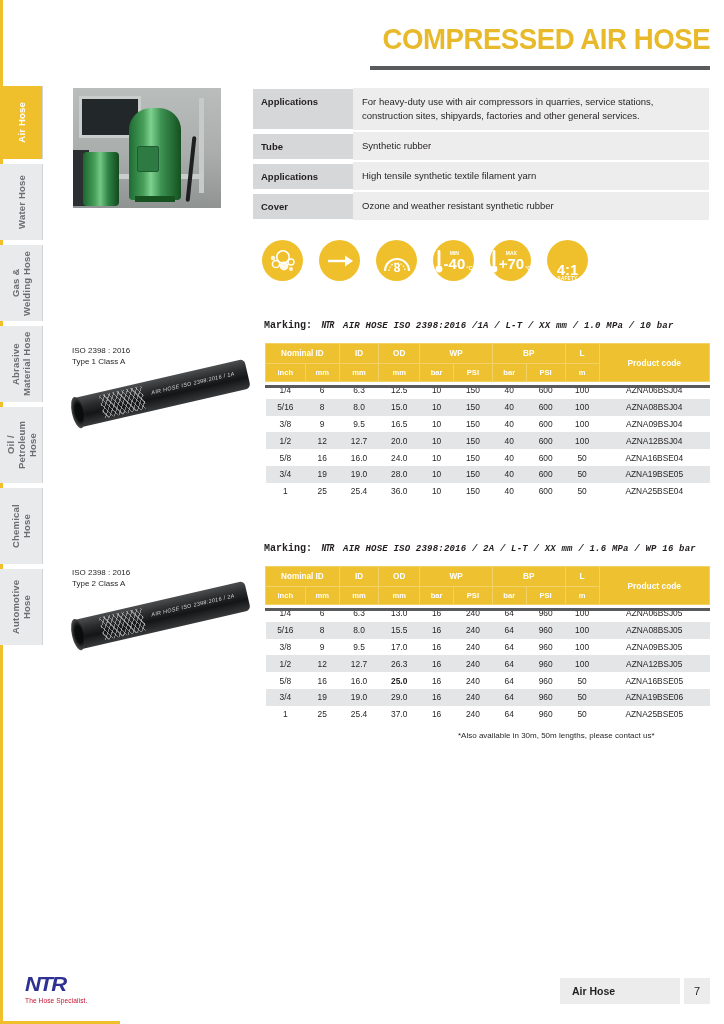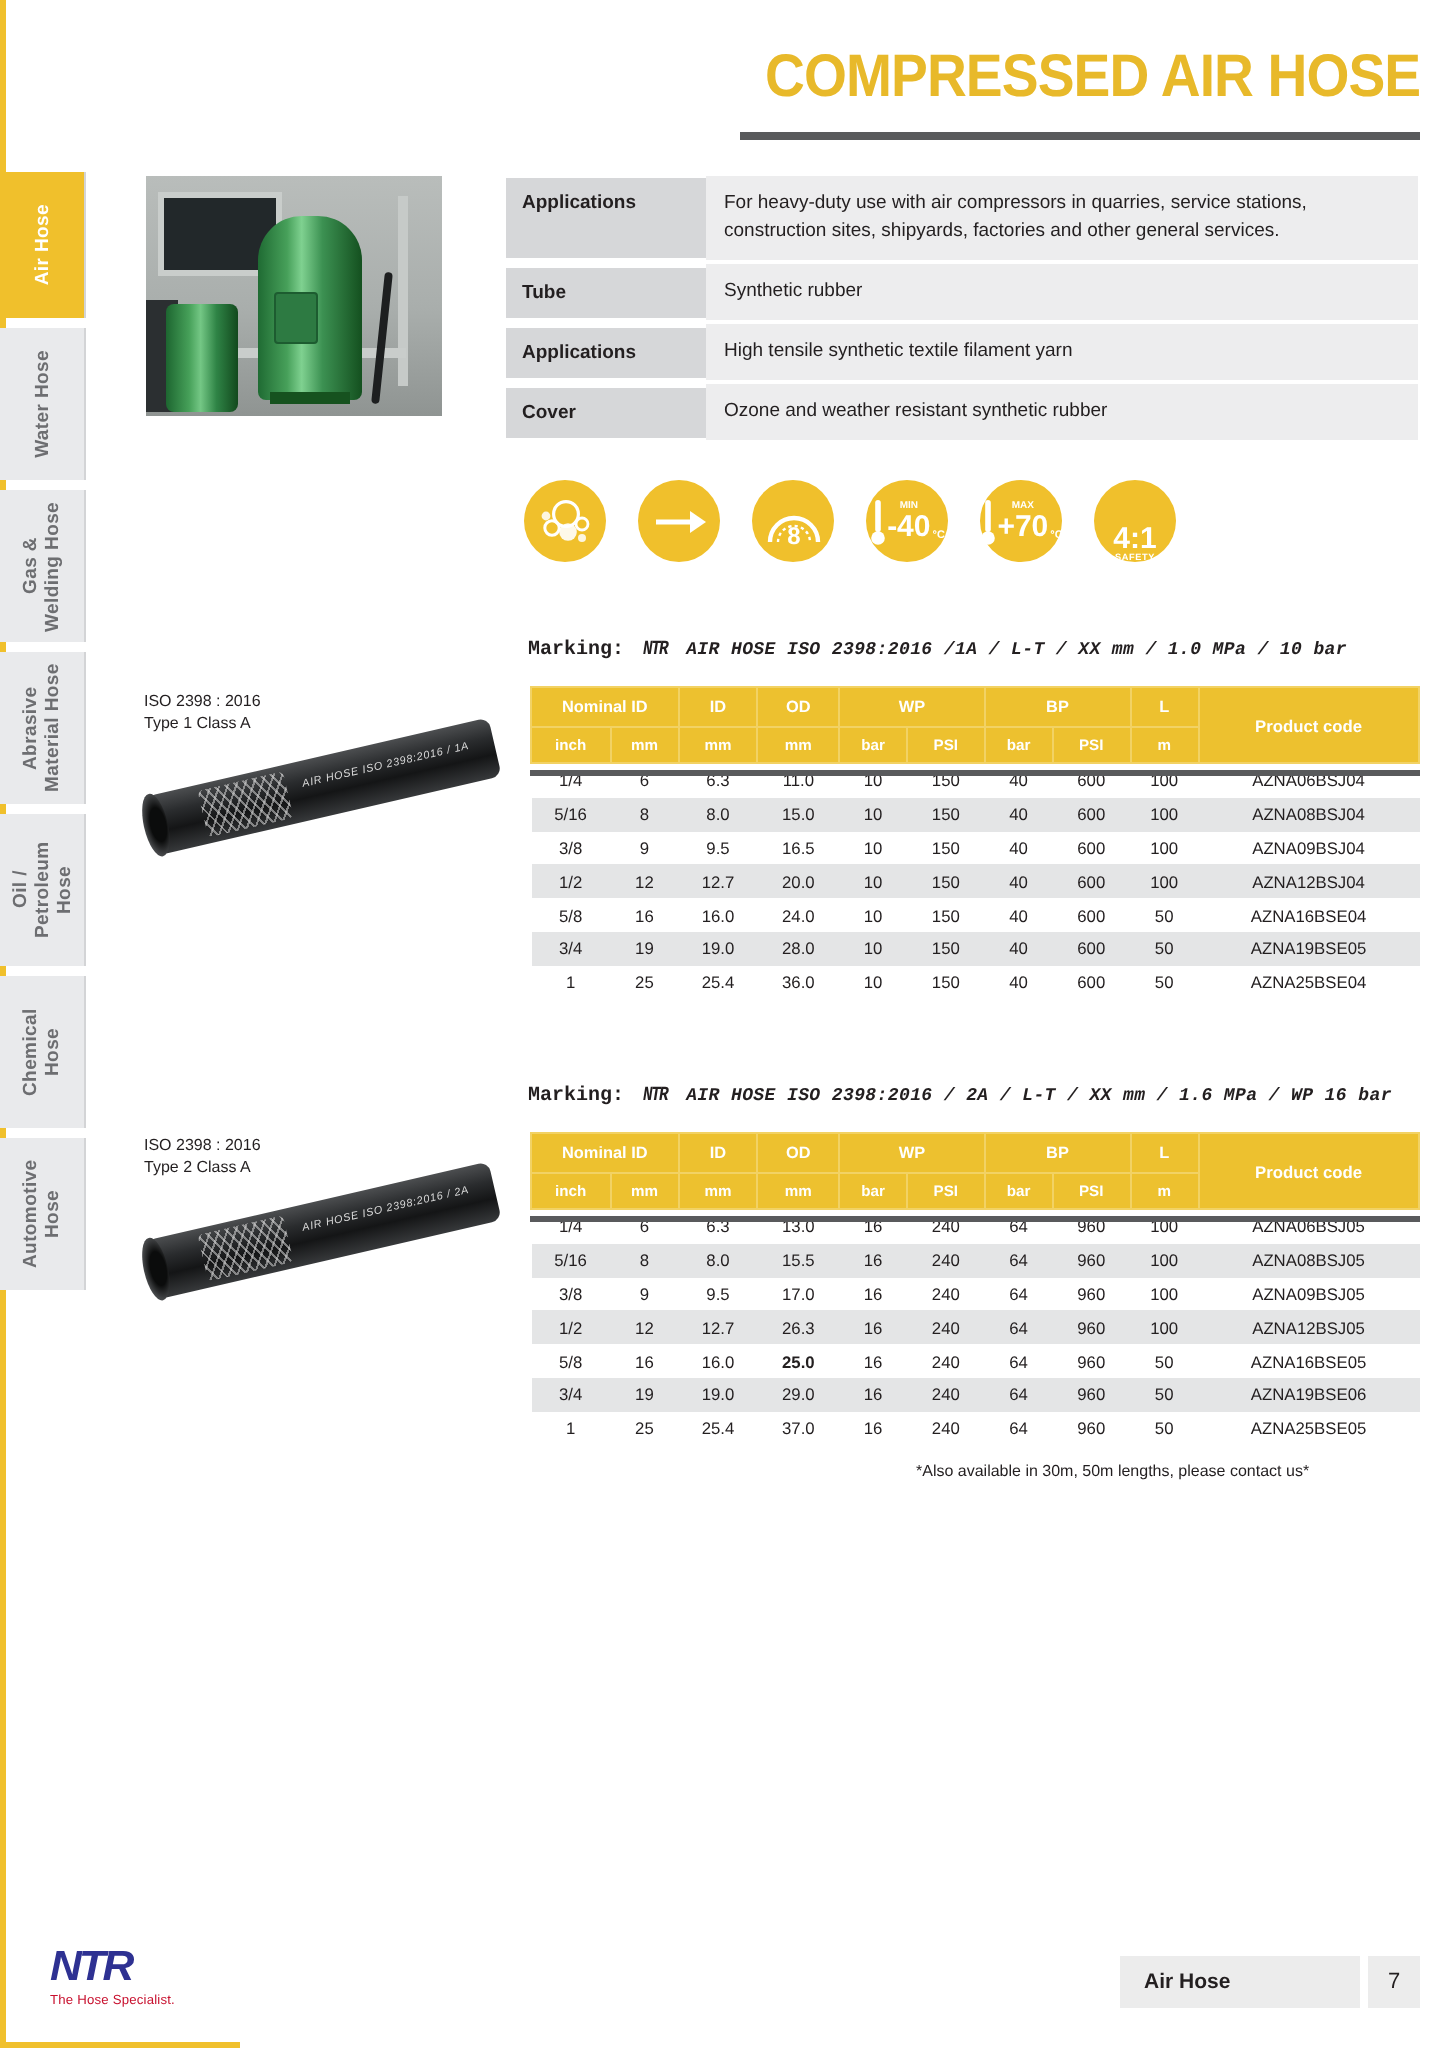--- a/index.html
+++ b/index.html
@@ -342,21 +342,21 @@
         <th>bar</th>
         <th>PSI</th>
         <th>m</th>
       </tr>
     </thead>
     <tbody>
         <tr>
           <td style="width: 44px;">1/4</td>
           <td style="width: 38px;">6</td>
           <td style="width: 44px;">6.3</td>
-          <td style="width: 46px;">11.0</td>
+          <td style="width: 46px;">12.5</td>
           <td style="width: 38px;">10</td>
           <td style="width: 44px;">150</td>
           <td style="width: 38px;">40</td>
           <td style="width: 44px;">600</td>
           <td style="width: 38px;">100</td>
           <td style="width: 121px;">AZNA06BSJ04</td>
         </tr>
         <tr>
           <td style="width: 44px;">5/16</td>
           <td style="width: 38px;">8</td>

